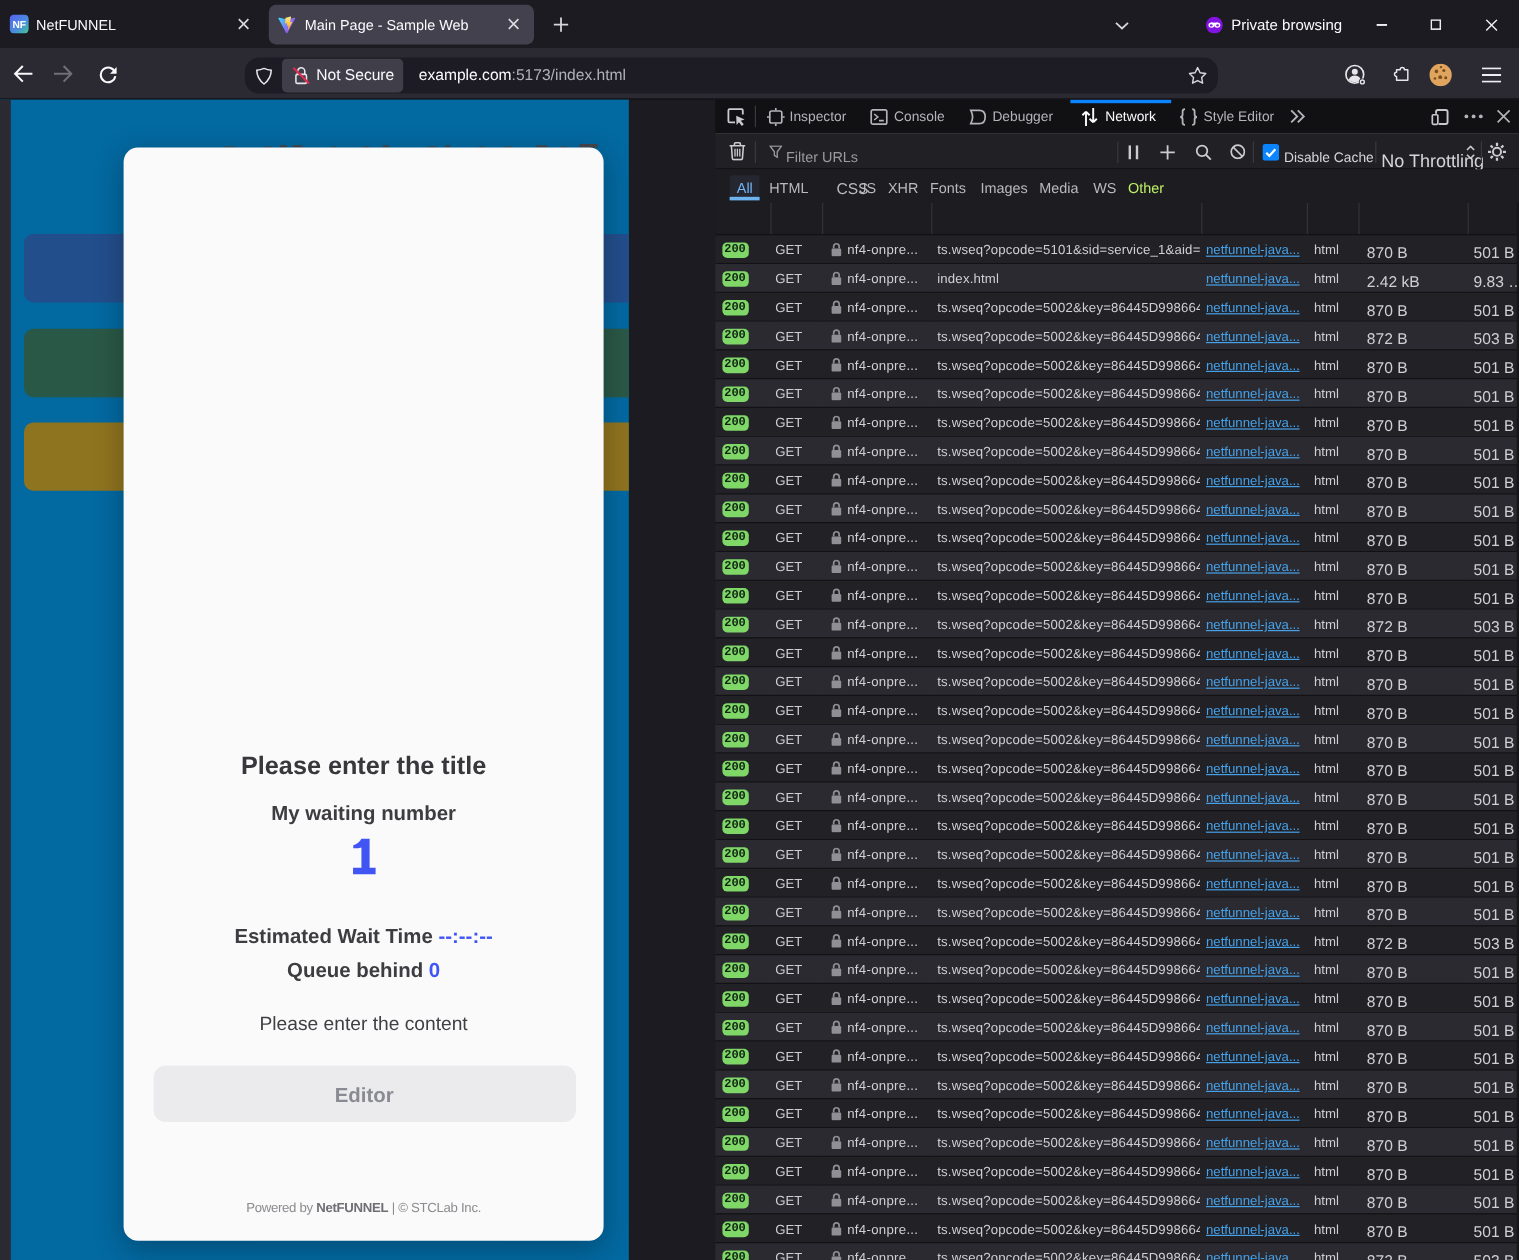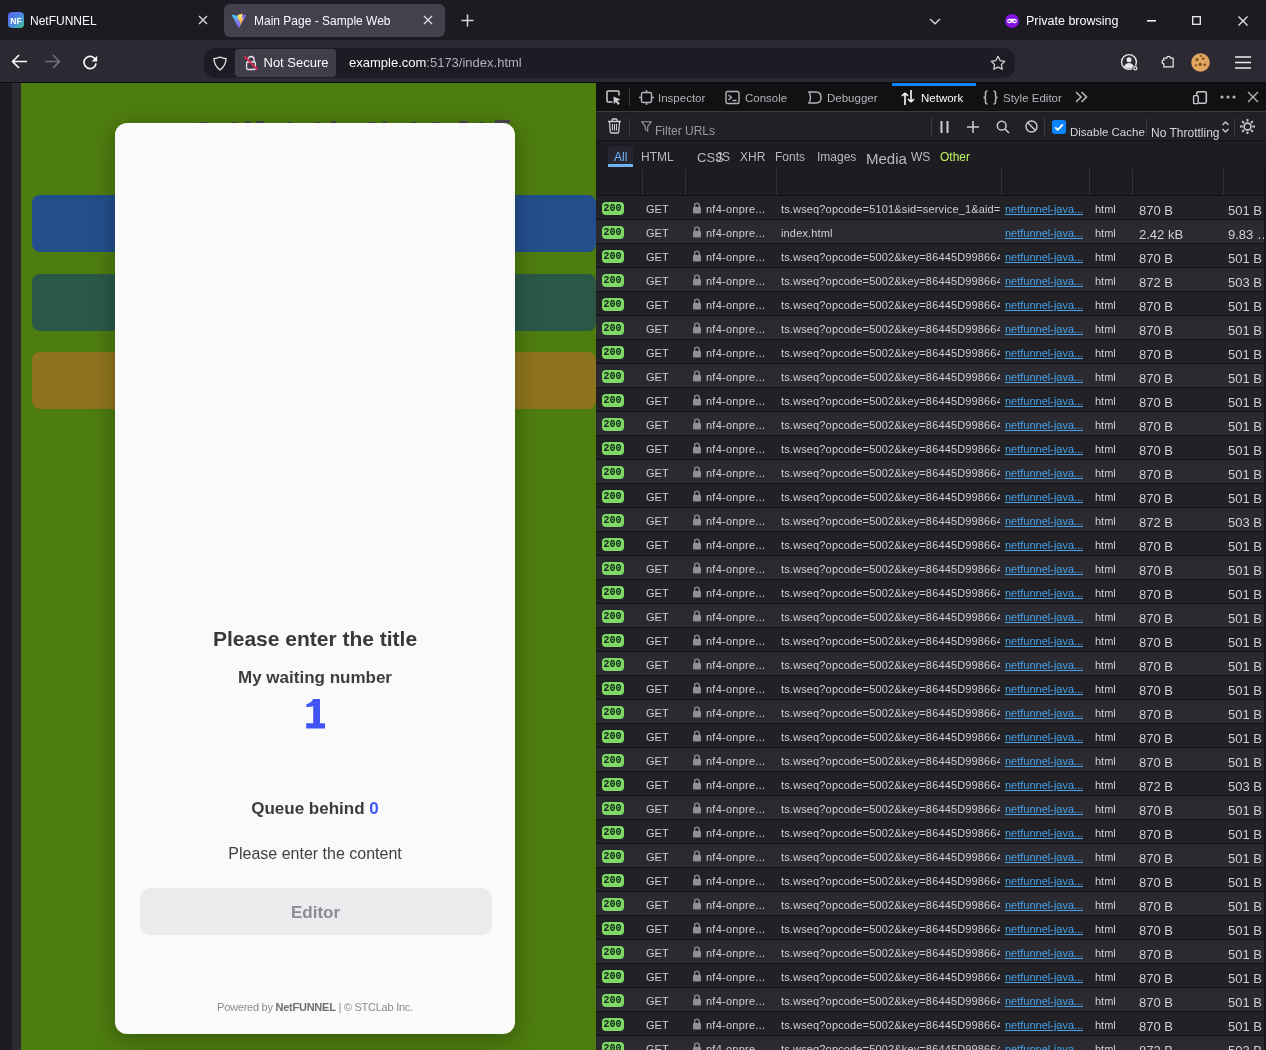--- a/index.html
+++ b/index.html
@@ -6,21 +6,21 @@
 body{font-family:"Liberation Sans", sans-serif;position:relative;}
 .abs{position:absolute;}
 
 #tabbar{position:absolute;left:0;top:0;width:1266px;height:40px;background:#1c1b22;}
 #navbar{position:absolute;left:0;top:40px;width:1266px;height:43px;background:#2b2a33;border-bottom:1px solid #0c0c0d;}
 .tabtxt{font-size:12px;color:#fbfbfe;white-space:nowrap;}
 .activetab{position:absolute;left:224px;top:4px;width:221px;height:33px;background:#42414d;border-radius:6px;}
 #urlfield{position:absolute;left:204px;top:7.5px;width:811px;height:30px;background:#1d1c25;border-radius:12px;}
 #chip{position:absolute;left:30.5px;top:1px;width:101px;height:28px;background:#3f3e49;border-radius:4px;}
 
-#page{position:absolute;left:12px;top:83px;width:596px;height:967px;background:#4d7c0f;overflow:hidden;}
+#page{position:absolute;left:0;top:83px;width:524px;height:967px;background:#0369a1;overflow:hidden;}
 #pagestrip{position:absolute;left:0;top:0;width:9px;height:967px;background:#2b2a33;}
 .bar{position:absolute;left:20px;width:564px;height:57px;border-radius:8px;}
 #modal{position:absolute;left:103px;top:40px;width:400px;height:911px;background:#fafafa;border-radius:12px;box-shadow:0 6px 24px rgba(0,0,0,0.28);}
 .mtxt{position:absolute;left:0;width:400px;text-align:center;white-space:nowrap;}
 
 #devtools{position:absolute;left:596px;top:83px;width:670px;height:967px;background:#1c1c21;overflow:hidden;}
 #dtrow1{position:absolute;left:0;top:0;width:670px;height:28.5px;background:#111114;border-bottom:1px solid #3a3a3e;}
 #dtrow2{position:absolute;left:0;top:28.5px;width:670px;height:29.5px;background:#202025;border-bottom:1px solid #131316;}
 #dtrow3{position:absolute;left:0;top:58px;width:670px;height:28px;background:#1c1c21;}
 #dthead{position:absolute;left:0;top:86px;width:670px;height:26px;background:#17171b;}
@@ -167,20 +167,21 @@
 <div class="abs" style="left:483px;top:36.5px;width:15px;height:3.5px;background:#46464b"></div>
 <div class="bar" style="top:112px;background:#234e8c"></div>
 <div class="bar" style="top:190.5px;background:#2a5847"></div>
 <div class="bar" style="top:268.5px;background:#8f741f"></div>
 <div id="modal">
 <div class="mtxt" style="top:504px;font-size:21px;font-weight:bold;color:#37373c;line-height:23px">Please enter the title</div>
 <div class="mtxt" style="top:544.5px;font-size:17px;font-weight:bold;color:#3c3c41;line-height:19px">My waiting number</div>
 <svg class="abs" style="left:185px;top:572.3px" width="32" height="35" viewBox="0 0 32 35">
 <path d="M13.2 4.0 L20.0 4.0 L20.0 28.2 L25.0 28.2 L25.0 33.5 L6.2 33.5 L6.2 28.2 L13.2 28.2 L13.2 11.2 Q9.8 12.2 6.4 11.9 L6.4 9.3 Q11.0 8.2 13.2 4.0 Z" fill="#4155f4"></path>
       </svg>
+<div class="mtxt" style="top:647.5px;font-size:17px;font-weight:bold;color:#3c3c41;line-height:19px">Estimated Wait Time <span style="color:#4155f4">--:--:--</span></div>
 <div class="mtxt" style="top:675.5px;font-size:17px;font-weight:bold;color:#3c3c41;line-height:19px">Queue behind <span style="color:#4155f4">0</span></div>
 <div class="mtxt" style="top:721.5px;font-size:16px;color:#3f3f44;line-height:18px">Please enter the content</div>
 <div class="abs" style="left:24.5px;top:764.5px;width:352px;height:47.5px;background:#ebebee;border-radius:10px;text-align:center;line-height:50px;font-size:17px;font-weight:600;color:#8a8a93">Editor</div>
 <div class="mtxt" style="top:878px;font-size:11px;letter-spacing:-0.25px;color:#8b8b90;line-height:13px">Powered by <b style="color:#6e6e74">NetFUNNEL</b> | © STCLab Inc.</div>
 </div>
 </div>
 <div id="devtools">
 <div id="dtrow1">
 <div class="abs" style="left:296px;top:0;width:84px;height:2.5px;background:#0a84ff"></div>
 <svg class="abs" style="left:9px;top:6px" width="17" height="17" viewBox="0 0 17 17">
@@ -255,21 +256,21 @@
         <circle cx="6.5" cy="6.5" r="5.5" fill="none" stroke="#ccccd0" stroke-width="1.4"></circle>
         <path d="M2.6 2.6 L10.4 10.4" stroke="#ccccd0" stroke-width="1.4"></path>
       </svg>
 <div class="abs" style="left:447.5px;top:6px;width:1px;height:18px;background:#3a3a3e"></div>
 <svg class="abs" style="left:456px;top:8px" width="14" height="14" viewBox="0 0 14 14">
         <rect width="14" height="14" rx="2.5" fill="#0a84ff"></rect>
         <path d="M3.2 7.3 L5.8 9.9 L10.8 4.4" fill="none" stroke="#fff" stroke-width="1.8"></path>
       </svg>
 <div class="abs" style="left:474px;top:14px;font-size:11.5px;color:#d5d5da">Disable Cache</div>
 <div class="abs" style="left:550px;top:6px;width:1px;height:18px;background:#3a3a3e"></div>
-<div class="abs" style="left:555px;top:14px;font-size:12px;color:#d5d5da">No Throttling</div>
+<div class="abs" style="left:555px;top:14px;font-size:15px;color:#d5d5da">No Throttling</div>
 <svg class="abs" style="left:625px;top:9px" width="9" height="12" viewBox="0 0 9 12">
         <path d="M1.5 4 L4.5 1 L7.5 4" fill="none" stroke="#ccccd0" stroke-width="1.3"></path>
         <path d="M1.5 8 L4.5 11 L7.5 8" fill="none" stroke="#ccccd0" stroke-width="1.3"></path>
       </svg>
 <div class="abs" style="left:637.5px;top:6px;width:1px;height:18px;background:#3a3a3e"></div>
 <svg class="abs" style="left:643px;top:6.5px" width="17" height="17" viewBox="0 0 17 17">
 <circle cx="8.5" cy="8.5" r="3.4" fill="none" stroke="#ccccd0" stroke-width="1.6"></circle>
 <g stroke="#ccccd0" stroke-width="1.9">
 <path d="M8.5 1 V3.6 M8.5 13.4 V16 M1 8.5 H3.6 M13.4 8.5 H16 M3.2 3.2 L5 5 M12 12 L13.8 13.8 M13.8 3.2 L12 5 M5 12 L3.2 13.8"></path>
         </g>
@@ -278,21 +279,21 @@
 <div id="dtrow3">
 <div class="abs" style="left:12px;top:5px;width:25px;height:18px;background:#262630;border-radius:2px"></div>
 <div class="abs" style="left:12px;top:23px;width:25px;height:2.5px;background:#6cb3f0"></div>
 <div class="abs" style="left:18px;top:8.5px;font-size:12px;color:#70b4f5">All</div>
 <div class="abs" style="left:45px;top:8.5px;font-size:12px;color:#b9b9be">HTML</div>
 <div class="abs" style="left:101px;top:8.5px;font-size:13px;color:#b9b9be">CSS</div>
 <div class="abs" style="left:120px;top:8.5px;font-size:12px;color:#b9b9be">JS</div>
 <div class="abs" style="left:144px;top:8.5px;font-size:12px;color:#b9b9be">XHR</div>
 <div class="abs" style="left:179px;top:8.5px;font-size:12px;color:#b9b9be">Fonts</div>
 <div class="abs" style="left:221px;top:8.5px;font-size:12px;color:#b9b9be">Images</div>
-<div class="abs" style="left:270px;top:8.5px;font-size:15px;color:#b9b9be">Media</div>
+<div class="abs" style="left:270px;top:8.5px;font-size:12px;color:#b9b9be">Media</div>
 <div class="abs" style="left:315px;top:8.5px;font-size:12px;color:#b9b9be">WS</div>
 <div class="abs" style="left:344px;top:8.5px;font-size:12px;color:#bef264">Other</div>
 </div>
 <div class="colsep" style="left:45.5px"></div>
 <div class="colsep" style="left:89px"></div>
 <div class="colsep" style="left:179.5px"></div>
 <div class="colsep" style="left:404.5px"></div>
 <div class="colsep" style="left:493px"></div>
 <div class="colsep" style="left:535.5px"></div>
 <div class="colsep" style="left:627px"></div>

